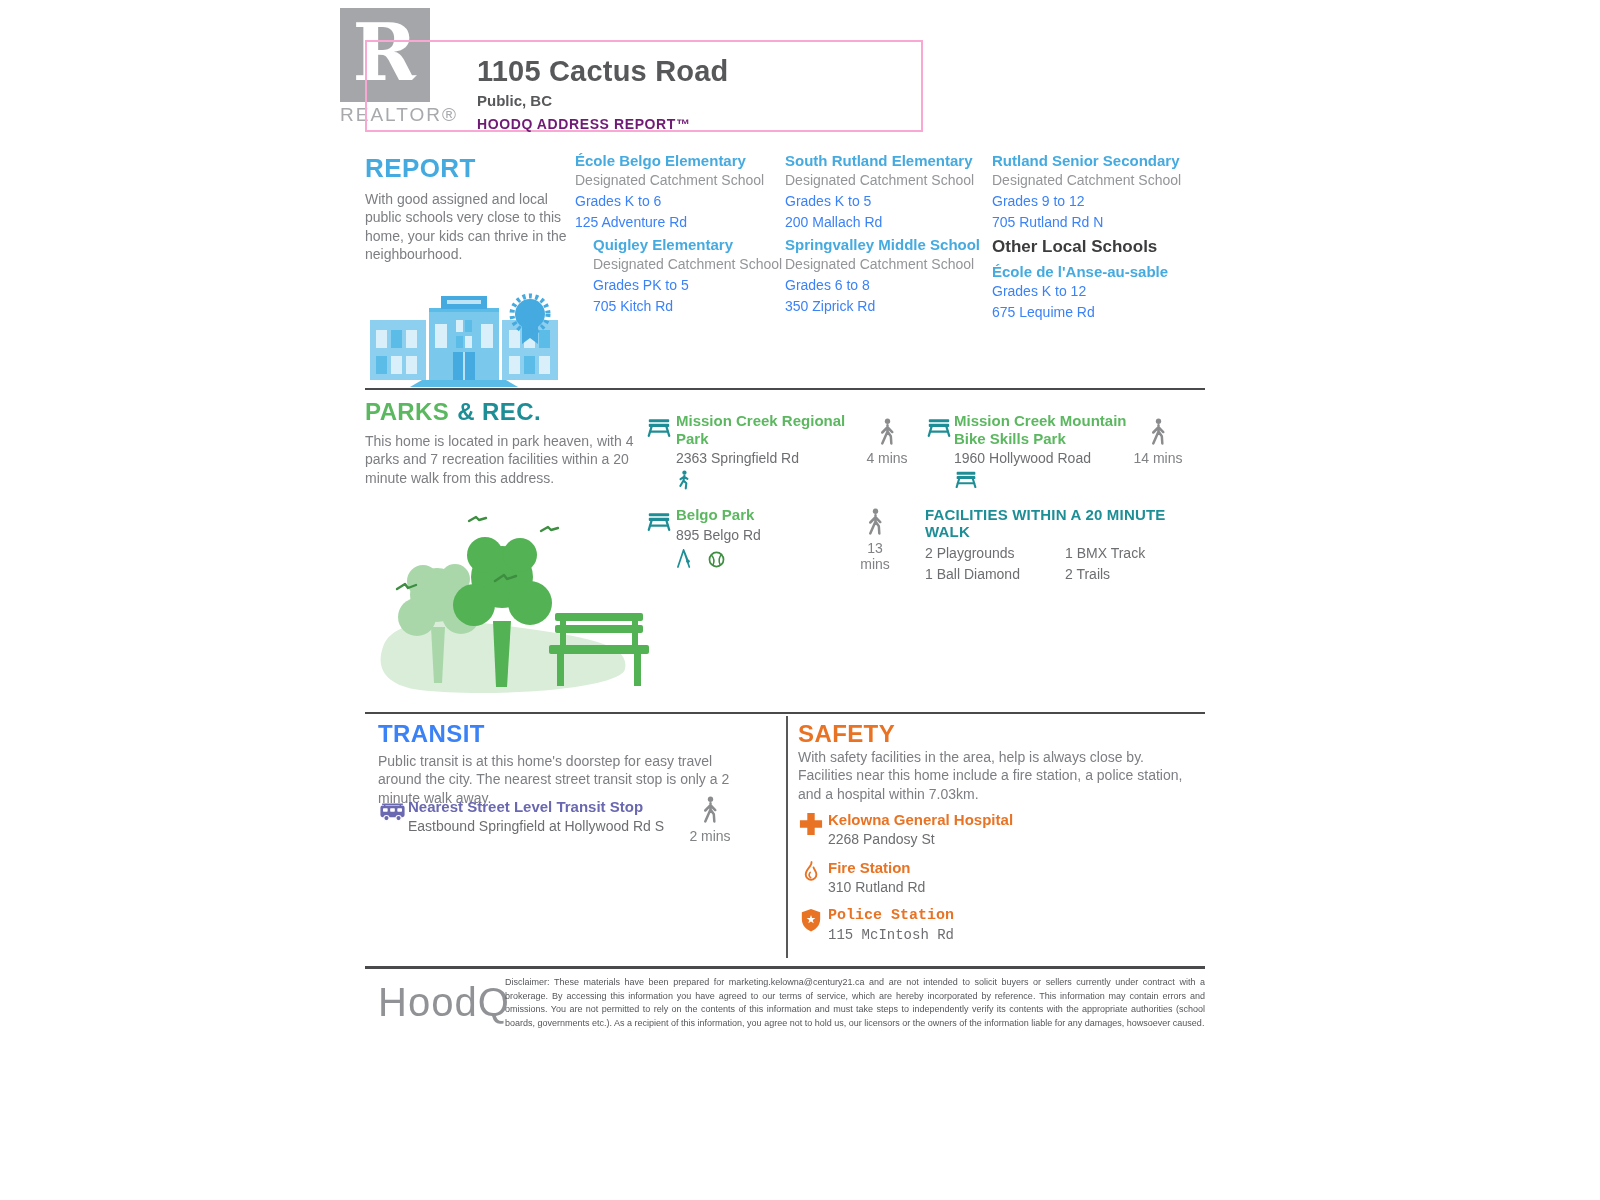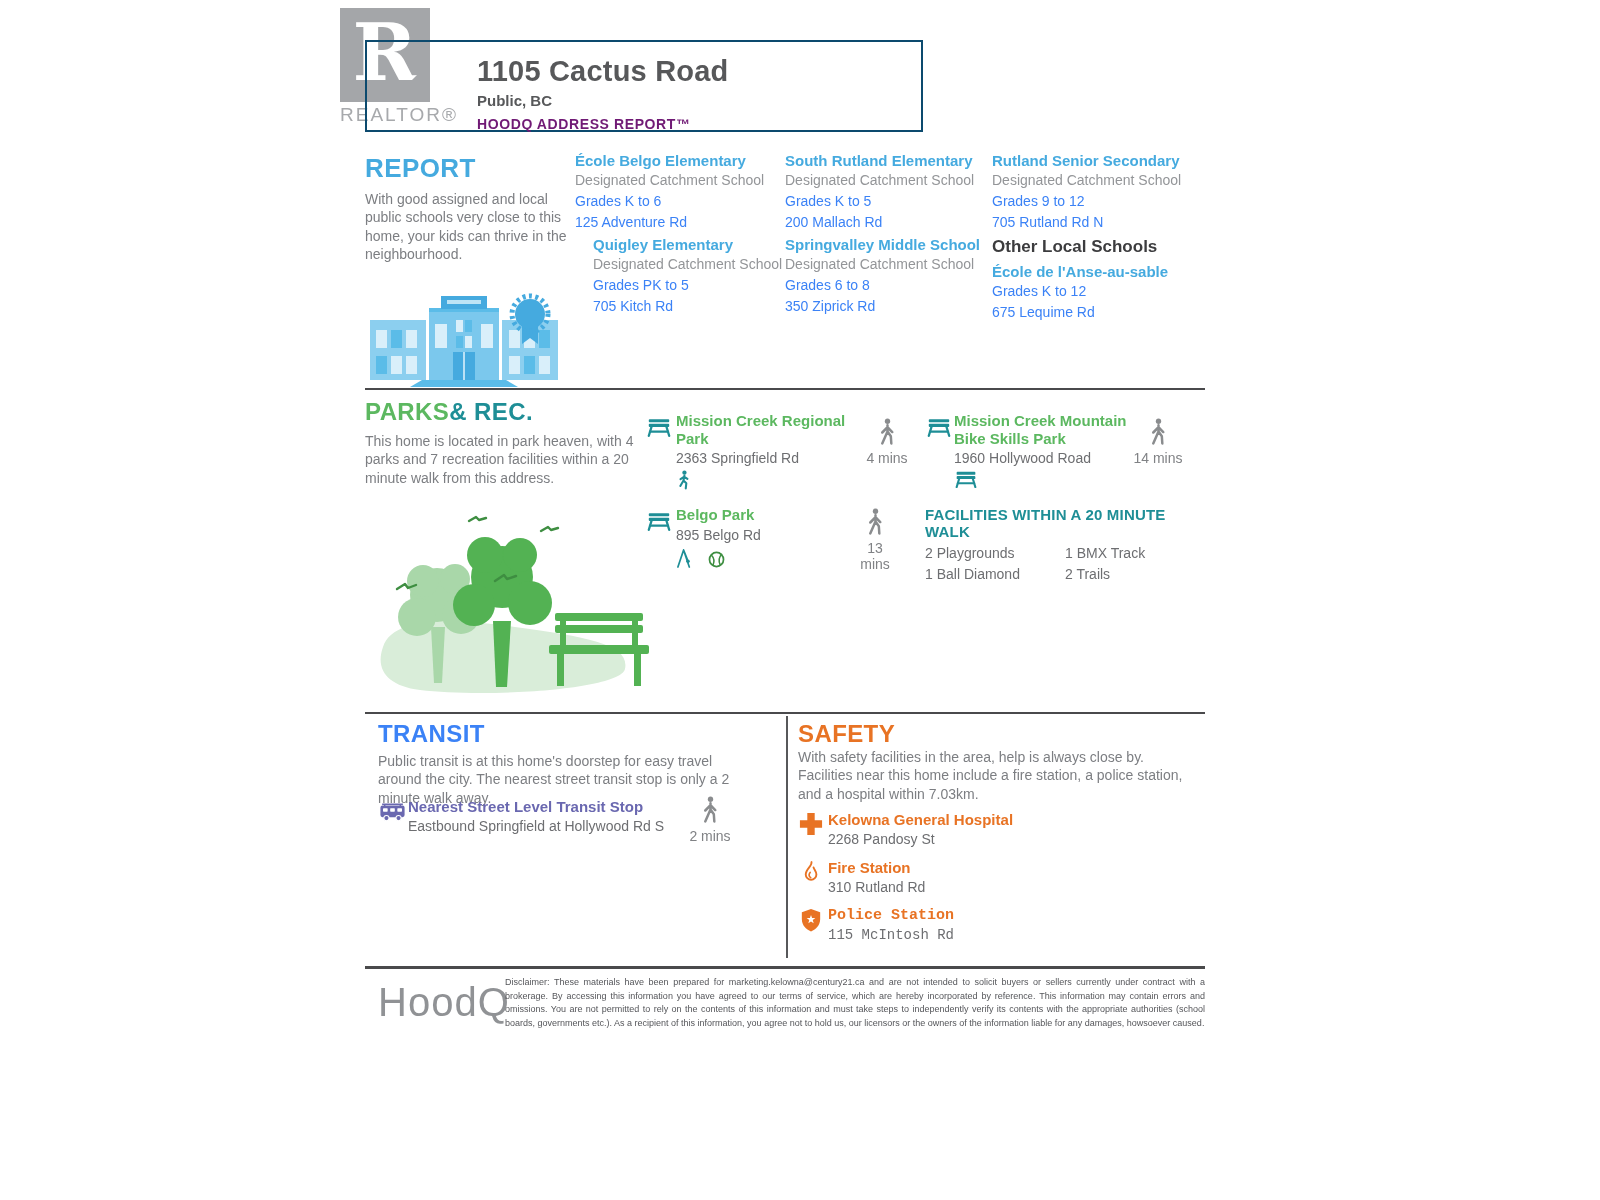--- a/index.html
+++ b/index.html
@@ -1,28 +1,28 @@
 <!DOCTYPE html>
 <html><head>
 <meta charset="utf-8">
 <style>
   html,body{margin:0;padding:0;background:#ffffff;}
   body{width:1600px;height:1200px;position:relative;font-family:"Liberation Sans",sans-serif;overflow:hidden;}
   .abs{position:absolute;}
   
   .realtor-word{font-size:19px;letter-spacing:2px;color:#A7A9AC;margin-top:2px;}
-  .addr-box{border:2px solid #0c4a6e;box-sizing:border-box;padding:13px 10px 20px 110px;background:transparent;}
+  .addr-box{border:2px solid #f9a8d4;box-sizing:border-box;padding:13px 10px 20px 110px;background:transparent;}
   .addr-title{font-size:29px;font-weight:bold;color:#57585A;letter-spacing:.2px;}
   .addr-city{font-size:15px;font-weight:bold;color:#57585A;margin-top:4px;}
   .addr-report{font-size:14px;font-weight:bold;color:#701a75;margin-top:7px;letter-spacing:.6px;}
   
   .h-blue{font-size:26px;font-weight:bold;color:#45AADF;letter-spacing:.4px;}
   .h-green{font-size:24px;font-weight:bold;letter-spacing:.4px;}
   .h-green .p1{color:#5CB860;}
-  .h-green .p2{color:#1E8E96;margin-left:0;}
+  .h-green .p2{color:#1E8E96;margin-left:8px;}
   .h-purple{font-size:24px;font-weight:bold;color:#3b82f6;letter-spacing:.4px;}
   .h-orange{font-size:24px;font-weight:bold;color:#E87324;letter-spacing:.4px;}
   .para{font-size:14px;color:#7C7E82;line-height:1.32;}
   
   .school-name{font-size:15px;font-weight:bold;color:#45AADF;line-height:1.15;}
   .s-line{font-size:14px;color:#939598;margin-top:3px;line-height:1.28;}
   .s-line.dark{color:#3b82f6;}
   .other-title{font-size:17px;font-weight:bold;color:#3C3C3E;}
   
   .park-name{font-size:15px;font-weight:bold;color:#5CB860;line-height:1.18;}

